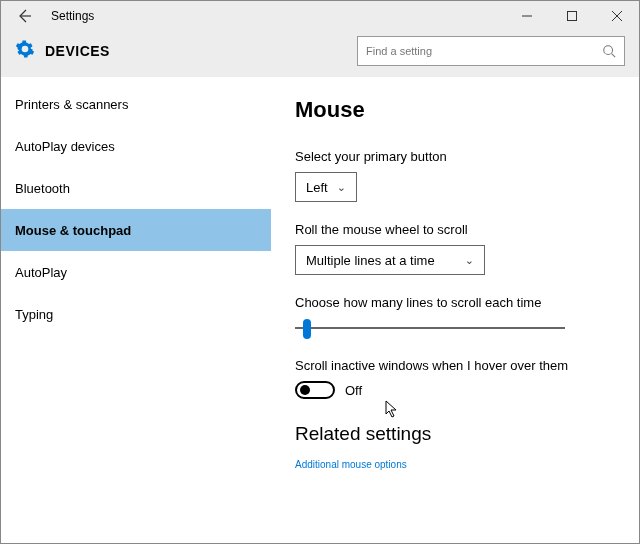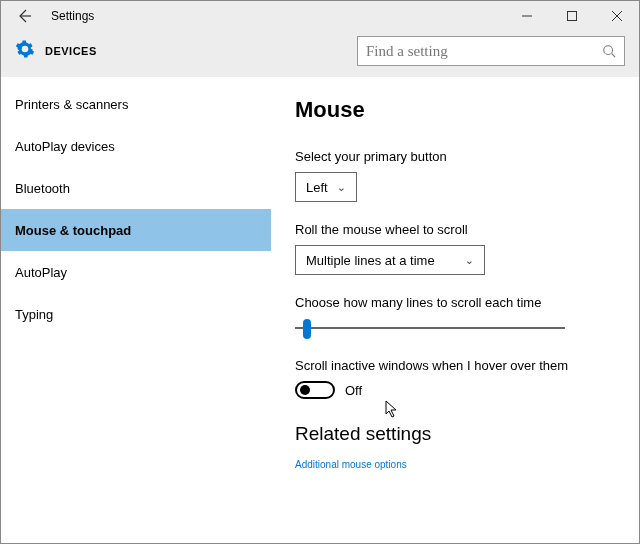--- a/index.html
+++ b/index.html
@@ -7,23 +7,23 @@
   .window { width: 640px; height: 544px; border: 1px solid #888; background: #86efac; display: flex; flex-direction: column; }
   .titlebar { height: 30px; background: #ededed; display: flex; align-items: center; justify-content: space-between; border-bottom: 1px solid #ededed; }
   .titlebar-left { display: flex; align-items: center; padding-left: 8px; }
   .back-btn { width: 30px; height: 30px; display: flex; align-items: center; justify-content: center; font-size: 16px; color: #333; cursor: pointer; }
   .title-text { font-size: 12px; margin-left: 12px; color: #000; }
   .win-controls { display: flex; }
   .win-btn { width: 45px; height: 30px; display: flex; align-items: center; justify-content: center; font-size: 12px; cursor: pointer; }
   .header-row { height: 46px; background: #ededed; display: flex; align-items: center; justify-content: space-between; padding: 0 14px 6px 14px; }
   .header-left { display: flex; align-items: center; gap: 10px; }
   .gear-icon { color: #0078d7; }
-  .devices-label { font-weight: 600; font-size: 11px; letter-spacing: 0.5px; color: #000; }
+  .devices-label { font-weight: 600; font-size: 14px; letter-spacing: 0.5px; color: #000; }
   .search-box { width: 268px; height: 30px; border: 1px solid #999; background: #fff; display: flex; align-items: center; padding: 0 8px; color: #666; font-size: 13px; }
-  .search-box input { border: none; outline: none; flex: 1; font-size: 15px; color: #333; font-family: Liberation Serif, serif; }
+  .search-box input { border: none; outline: none; flex: 1; font-size: 11px; color: #333; }
   .search-box input::placeholder { color: #777; }
   .content { flex: 1; display: flex; background: #fff; }
   .sidebar { width: 270px; background: #fff; padding-top: 6px; }
   .sidebar-item { height: 42px; display: flex; align-items: center; padding-left: 14px; font-size: 13px; color: #000; cursor: pointer; }
   .sidebar-item.active { background: #8fc3e8; font-weight: bold; }
   .main { flex: 1; padding: 20px 24px 10px 24px; color: #000; }
   .h1 { font-size: 22px; font-weight: 700; margin-bottom: 26px; }
   .label { font-size: 13px; margin-bottom: 8px; }
   .select-box { border: 1px solid #666; display: inline-flex; align-items: center; height: 30px; padding: 0 10px; font-size: 13px; background: #fff; cursor: pointer; gap: 8px; }
   .select-box.small { width: 62px; justify-content: space-between; }

